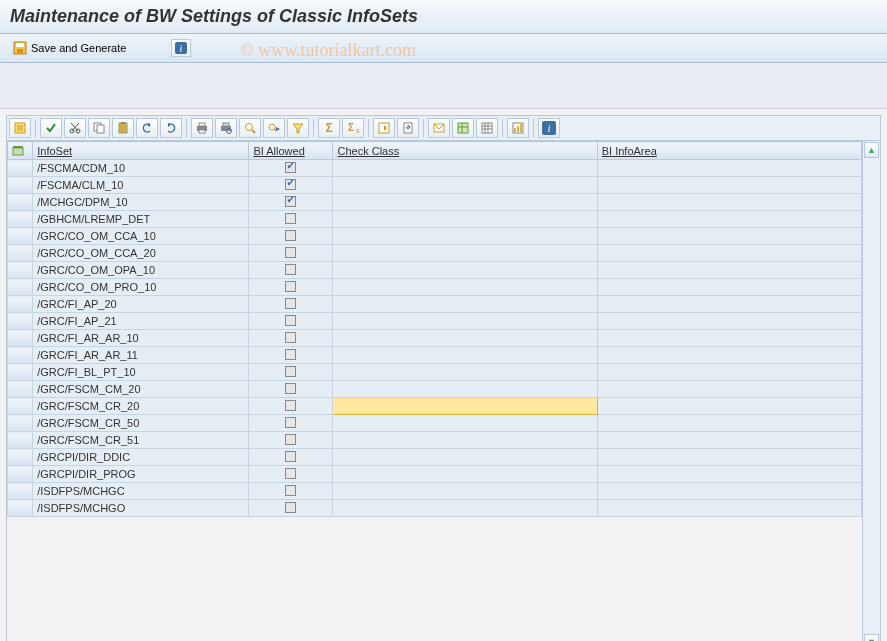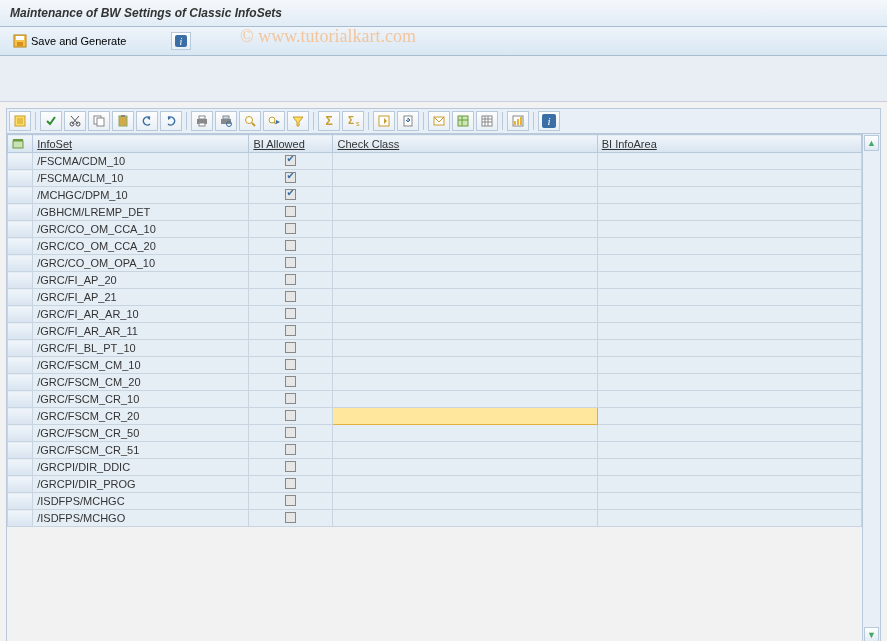--- a/index.html
+++ b/index.html
@@ -1,21 +1,21 @@
 <!DOCTYPE html>
 <html><head>
 <meta charset="utf-8">
 <style>
   * { box-sizing: border-box; margin: 0; padding: 0; }
   body { font-family: Arial, sans-serif; font-size: 11px; background: #f2f2f2; width: 887px; height: 641px; overflow: hidden; position: relative; }
-  .titlebar { background: linear-gradient(#f5f8fb,#e1ecf5); border-bottom: 1px solid #a8bdd0; padding: 6px 10px; font-style: italic; font-weight: bold; font-size: 12px; color: #333; }
+  .titlebar { background: linear-gradient(#f5f8fb,#e1ecf5); border-bottom: 1px solid #a8bdd0; padding: 6px 10px; font-style: italic; font-weight: bold; font-size: 18px; color: #333; }
   .apptoolbar { background: linear-gradient(#eef4fa,#d9e7f3); border-bottom: 1px solid #a8bdd0; padding: 4px 8px; display: flex; align-items: center; gap: 12px; }
   .apptoolbar .save-btn { display: inline-flex; align-items: center; gap: 4px; border: 1px solid transparent; padding: 2px 4px; cursor: pointer; }
   .icon-floppy { width:14px; height:14px; display:inline-block; }
-  .watermark { position: absolute; top: 26px; left: 240px; color: #f5bb86; font-size: 18px; opacity: .8; pointer-events: none; font-family: Georgia, serif; }
+  .watermark { position: absolute; top: 40px; left: 240px; color: #f5bb86; font-size: 18px; opacity: .8; pointer-events: none; font-family: Georgia, serif; }
   .empty-strip { height: 46px; background: #e8eef4; border-bottom: 1px solid #ccd; }
   .alv-wrap { padding: 6px 6px 0 6px; }
   .alv-toolbar { display: flex; align-items: center; gap: 2px; background: #e9eff6; border: 1px solid #b7c9db; border-bottom: none; padding: 2px; }
   .alv-toolbar .tb-btn { width: 22px; height: 20px; border: 1px solid #b7c9db; background: linear-gradient(#fdfdfd,#e8eff6); display:flex; align-items:center; justify-content:center; cursor:pointer; }
   .alv-toolbar .sep { width:1px; height:18px; background:#b7c9db; margin:0 2px; }
   .grid { border:1px solid #b7c9db; height: 512px; display:flex; }
   .grid-main { flex:1; overflow:hidden; position:relative; }
   .grid-scroll { overflow-y:auto; height:100%; }
   .grid-scrolltrack { width:18px; background:#e9eff6; border-left:1px solid #b7c9db; display:flex; flex-direction:column; }
   .scroll-arrow { height:16px; border:1px solid #b7c9db; margin:1px; background:linear-gradient(#fff,#dfe9f3); display:flex; align-items:center; justify-content:center; cursor:pointer; font-size:9px; color:#4a6; }
@@ -273,20 +273,27 @@
               </tr>
               <tr>
                 <td class="rowsel"></td>
                 <td>/GRC/CO_OM_OPA_10</td>
                 <td class="chkcell"><span class="chk disabled"></span></td>
                 <td></td>
                 <td></td>
               </tr>
               <tr>
                 <td class="rowsel"></td>
+                <td>/GRC/CO_OM_PRO_10</td>
+                <td class="chkcell"><span class="chk disabled"></span></td>
+                <td></td>
+                <td></td>
+              </tr>
+              <tr>
+                <td class="rowsel"></td>
                 <td>/GRC/FI_AP_20</td>
                 <td class="chkcell"><span class="chk disabled"></span></td>
                 <td></td>
                 <td></td>
               </tr>
               <tr>
                 <td class="rowsel"></td>
                 <td>/GRC/FI_AP_21</td>
                 <td class="chkcell"><span class="chk disabled"></span></td>
                 <td></td>
@@ -308,35 +315,21 @@
               </tr>
               <tr>
                 <td class="rowsel"></td>
                 <td>/GRC/FI_BL_PT_10</td>
                 <td class="chkcell"><span class="chk disabled"></span></td>
                 <td></td>
                 <td></td>
               </tr>
               <tr>
                 <td class="rowsel"></td>
-                <td>/GRC/FSCM_CM_10</td>
-                <td class="chkcell"><span class="chk disabled"></span></td>
-                <td></td>
-                <td></td>
-              </tr>
-              <tr>
-                <td class="rowsel"></td>
                 <td>/GRC/FSCM_CM_20</td>
-                <td class="chkcell"><span class="chk disabled"></span></td>
-                <td></td>
-                <td></td>
-              </tr>
-              <tr>
-                <td class="rowsel"></td>
-                <td>/GRC/FSCM_CR_10</td>
                 <td class="chkcell"><span class="chk disabled"></span></td>
                 <td></td>
                 <td></td>
               </tr>
               <tr>
                 <td class="rowsel"></td>
                 <td>/GRC/FSCM_CR_20</td>
                 <td class="chkcell"><span class="chk disabled"></span></td>
                 <td class="editcell"></td>
                 <td></td>

